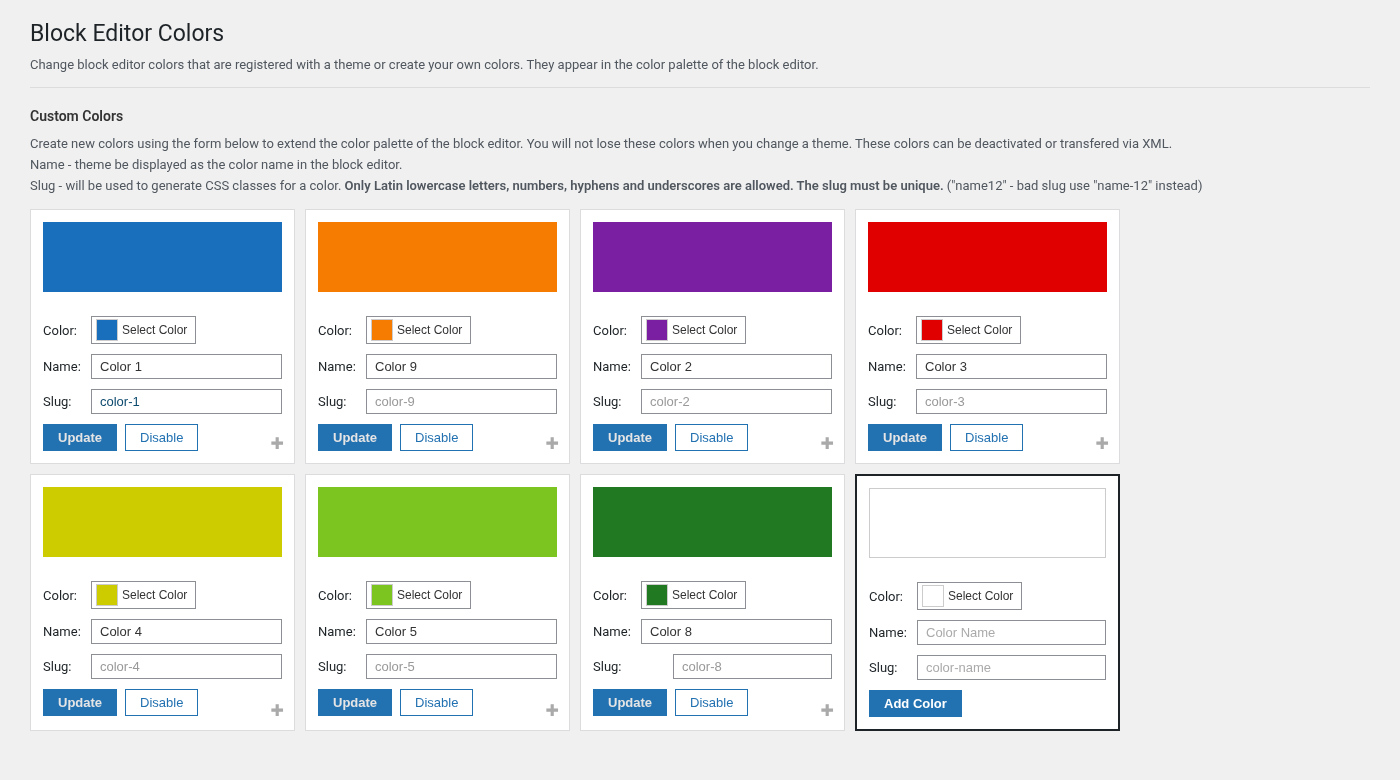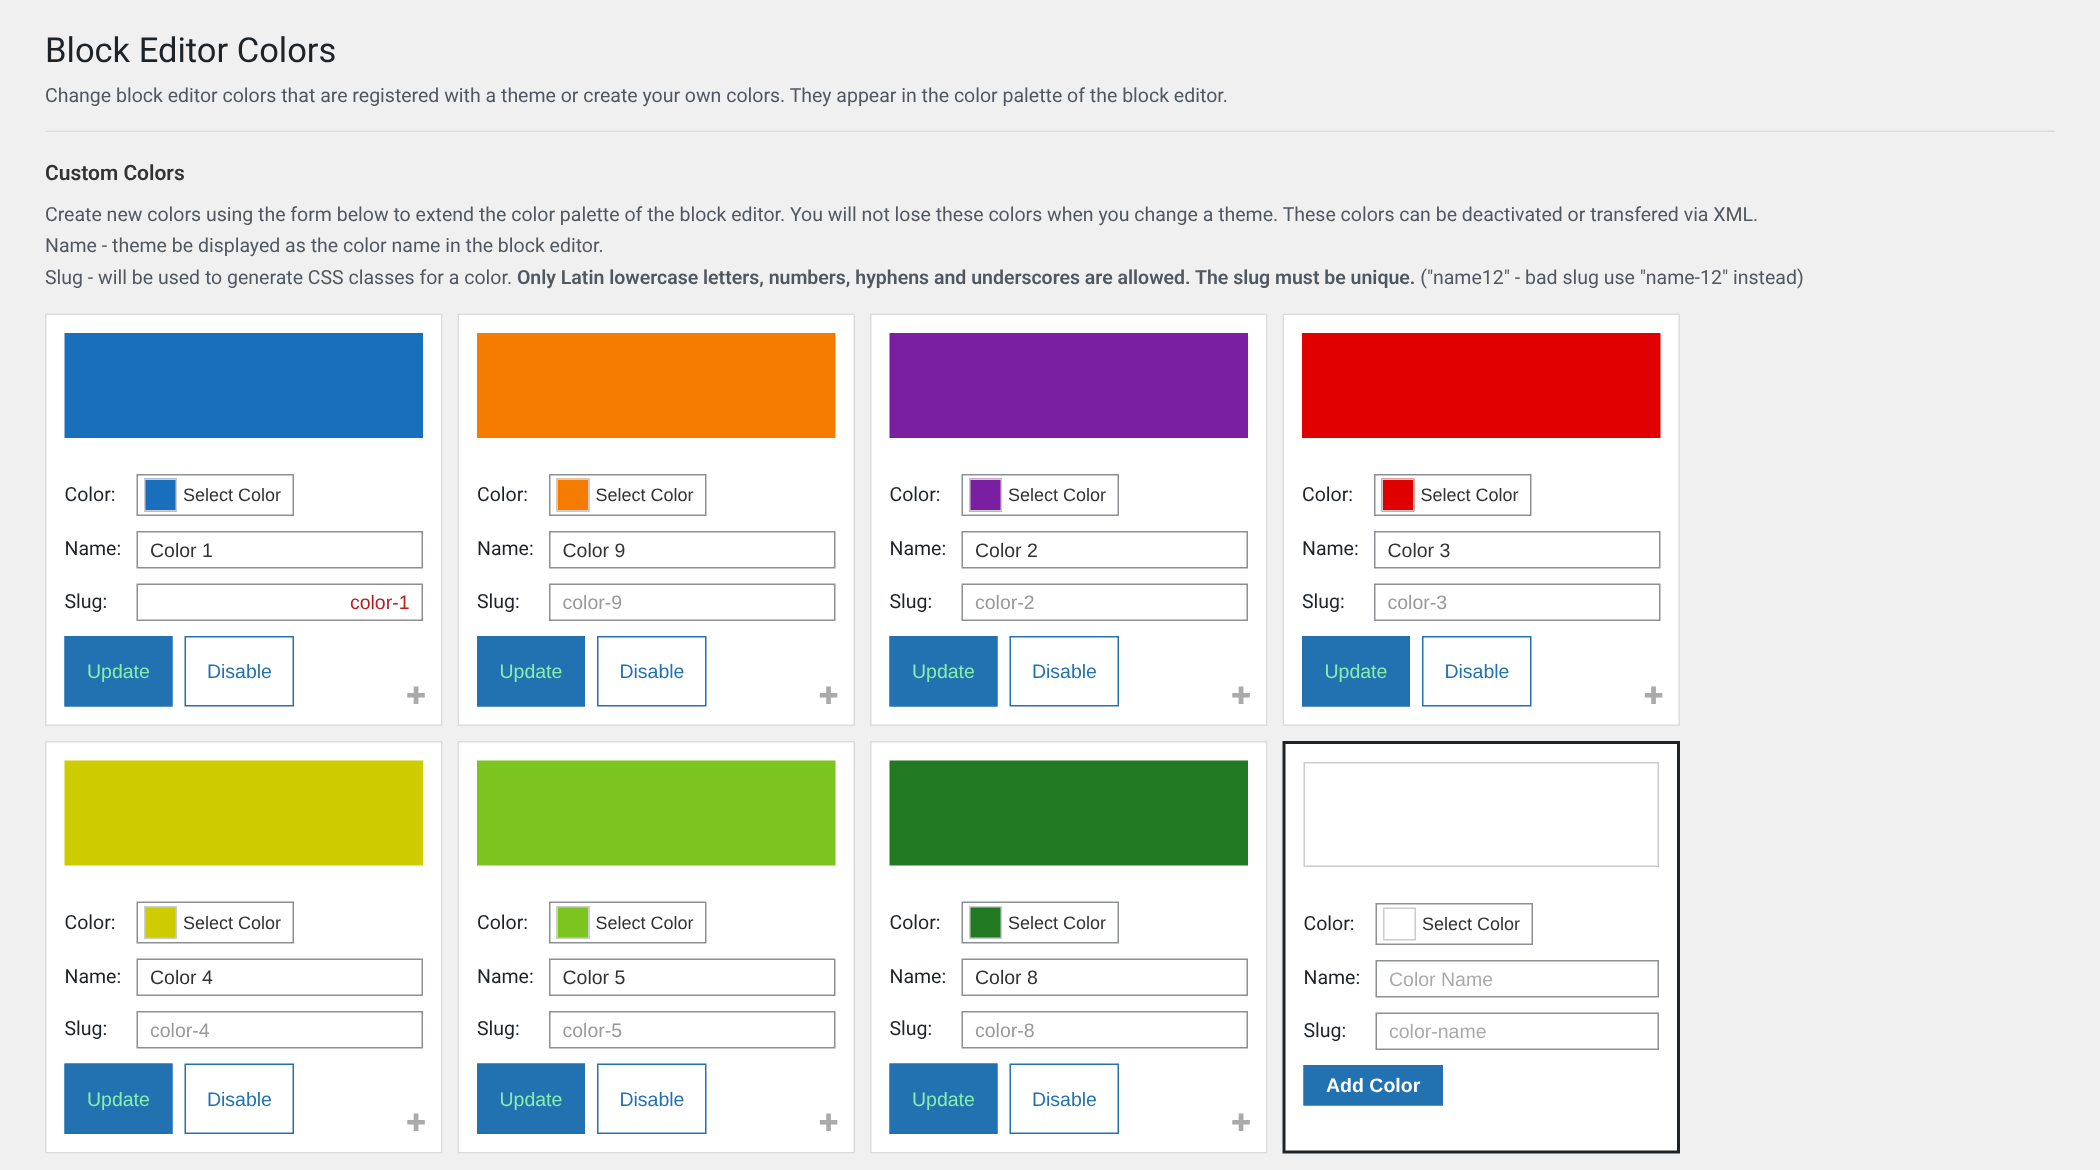--- a/index.html
+++ b/index.html
@@ -112,26 +112,26 @@
     .field-row input[type="text"]::placeholder {
       color: #aaa;
     }
     .btn-row {
       display: flex;
       gap: 8px;
       margin-top: 10px;
     }
     .btn-update {
       background: #2271b1;
-      color: #86efac;
+      color: #e5e5e5;
       border: 1px solid #2271b1;
-      padding: 15px 14px;
+      padding: 5px 14px;
       cursor: pointer;
       font-size: 13px;
-      font-weight: 400;
+      font-weight: 700;
     }
     .btn-disable {
       background: #fff;
       color: #2271b1;
       border: 1px solid #2271b1;
       padding: 5px 14px;
       cursor: pointer;
       font-size: 13px;
     }
     .btn-add {
@@ -181,21 +181,21 @@
         <span class="color-swatch" style="background:#1a6fbd;"></span>
         <span>Select Color</span>
       </button>
     </div>
     <div class="field-row">
       <label>Name:</label>
       <input type="text" value="Color 1" style="">
     </div>
     <div class="field-row slug-field">
       <label>Slug:</label>
-      <input type="text" value="color-1" style="color: #b91c1c; text-align: right;">
+      <input type="text" value="color-1" style="color: #0c4a6e;">
     </div>
     <div class="btn-row">
       <button class="btn-update">Update</button>
       <button class="btn-disable">Disable</button>
     </div>
     <span class="drag-handle">✚</span>
   </div>
     <div class="color-card">
     <div class="color-preview" style="background:#f57c00;"></div>
     <div class="color-row">
@@ -319,21 +319,21 @@
         <span class="color-swatch" style="background:#217a21;"></span>
         <span>Select Color</span>
       </button>
     </div>
     <div class="field-row">
       <label>Name:</label>
       <input type="text" value="Color 8" style="">
     </div>
     <div class="field-row slug-field">
       <label>Slug:</label>
-      <input type="text" value="color-8" style="color: rgb(153, 153, 153);">
+      <input type="text" value="color-8" style="color: rgb(153, 153, 153); margin-left: 32px;">
     </div>
     <div class="btn-row">
       <button class="btn-update">Update</button>
       <button class="btn-disable">Disable</button>
     </div>
     <span class="drag-handle">✚</span>
   </div>
     <div class="color-card new-card">
   <div class="color-preview" style="background:#ffffff; border:1px solid #ccc;"></div>
   <div class="color-row">

